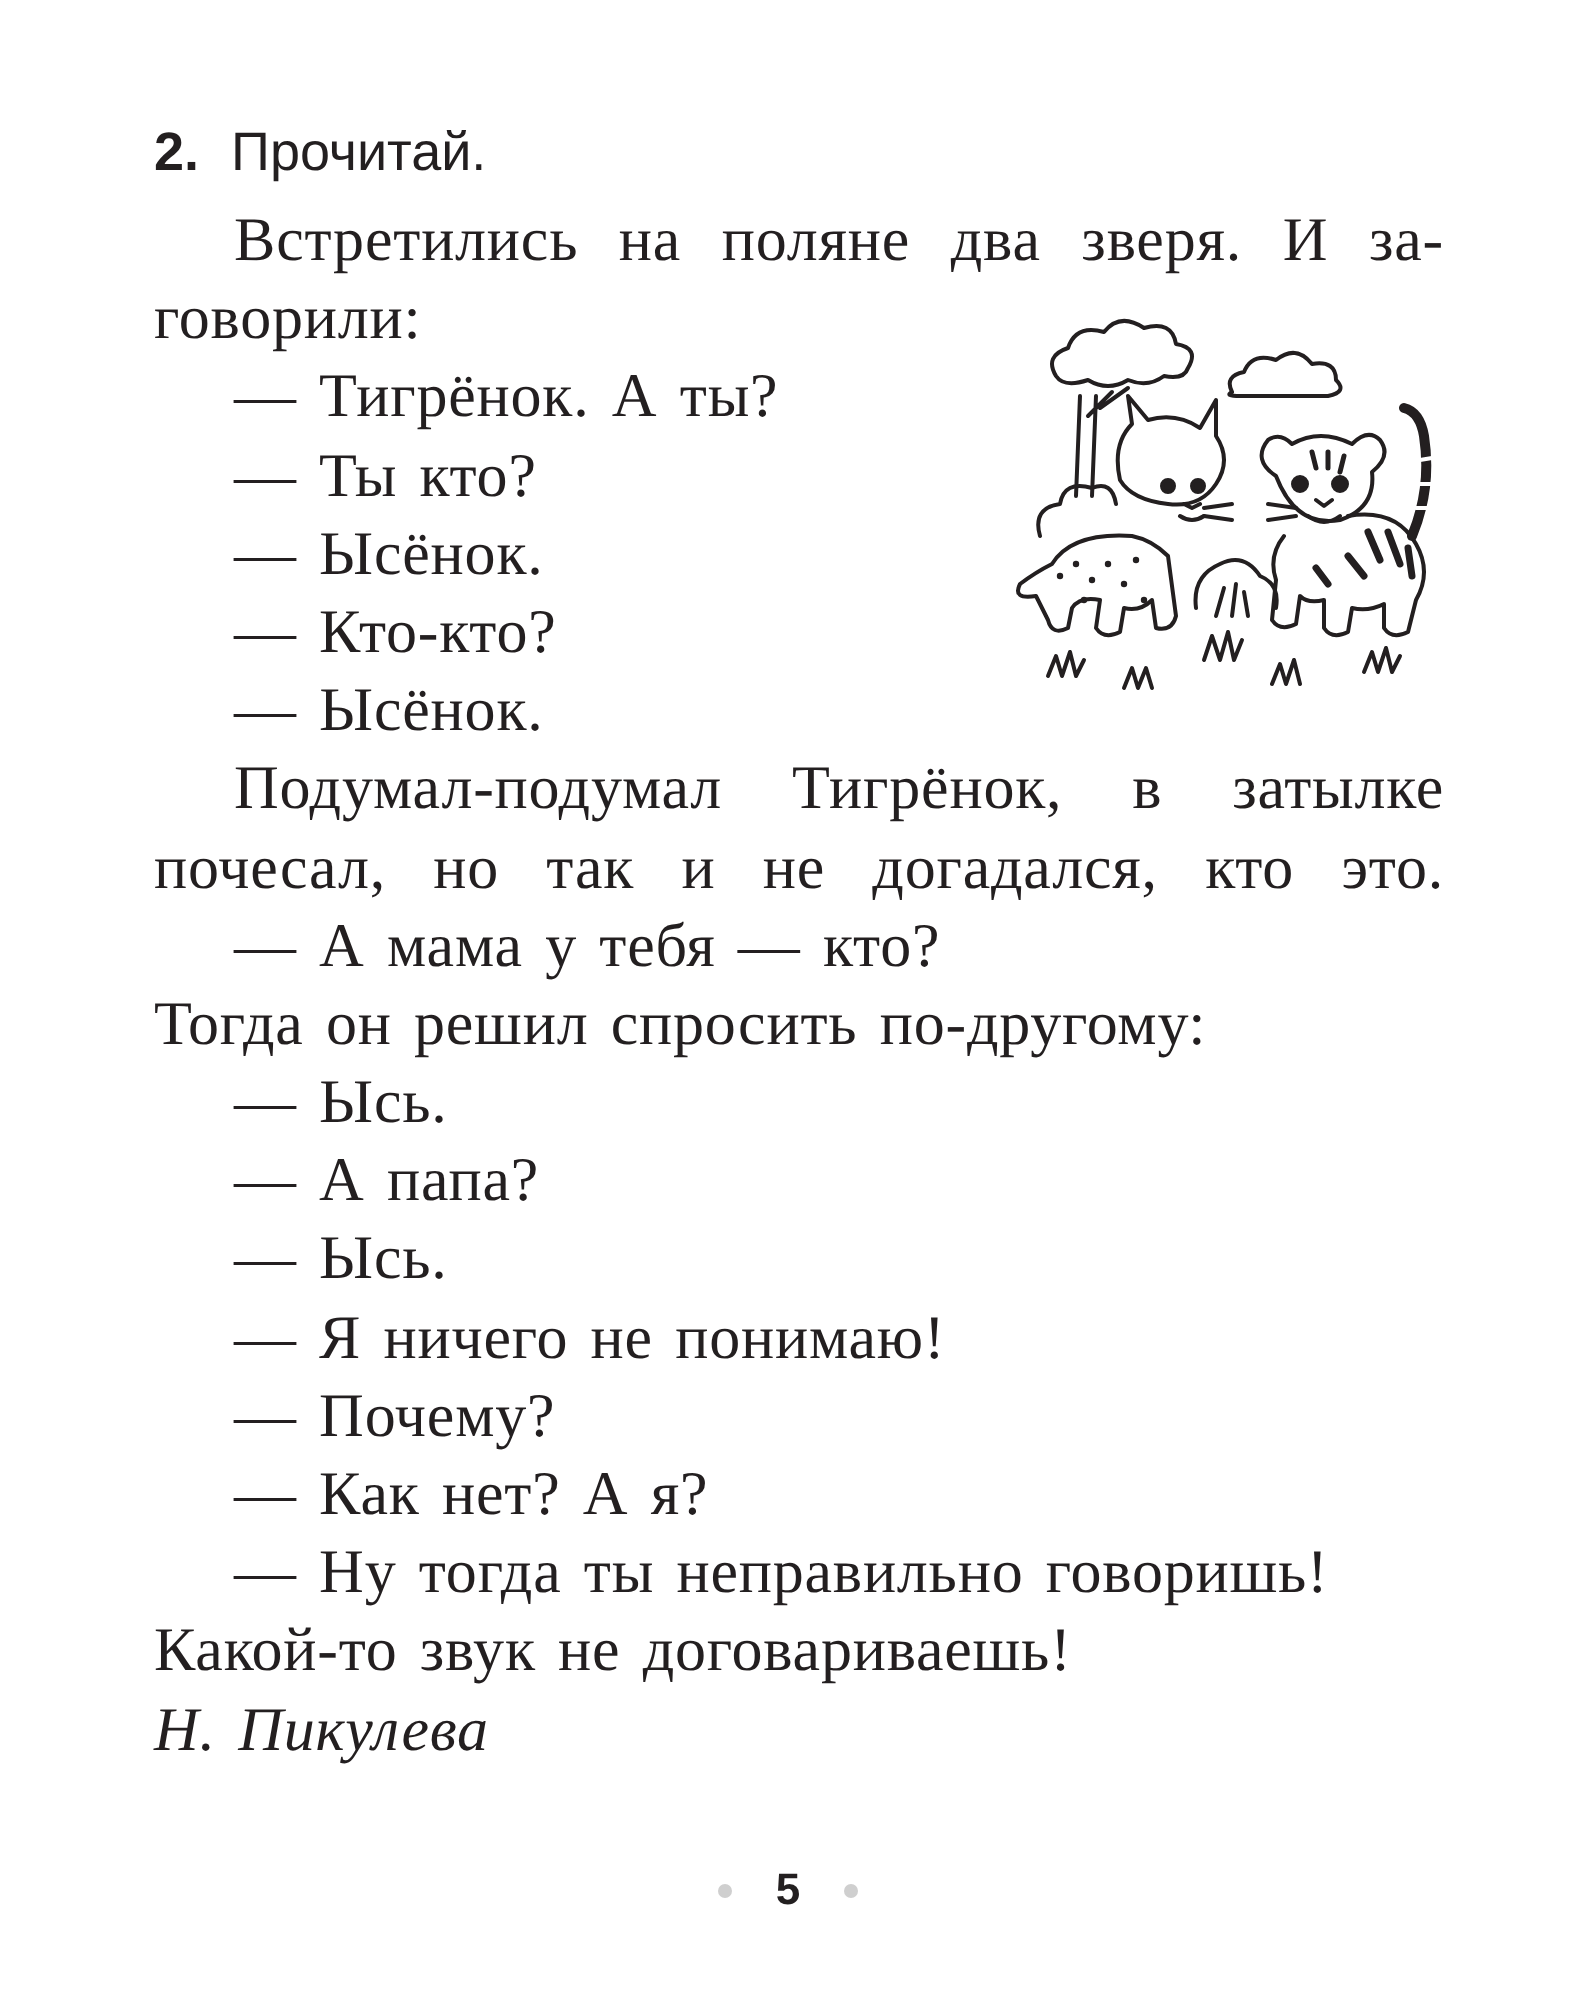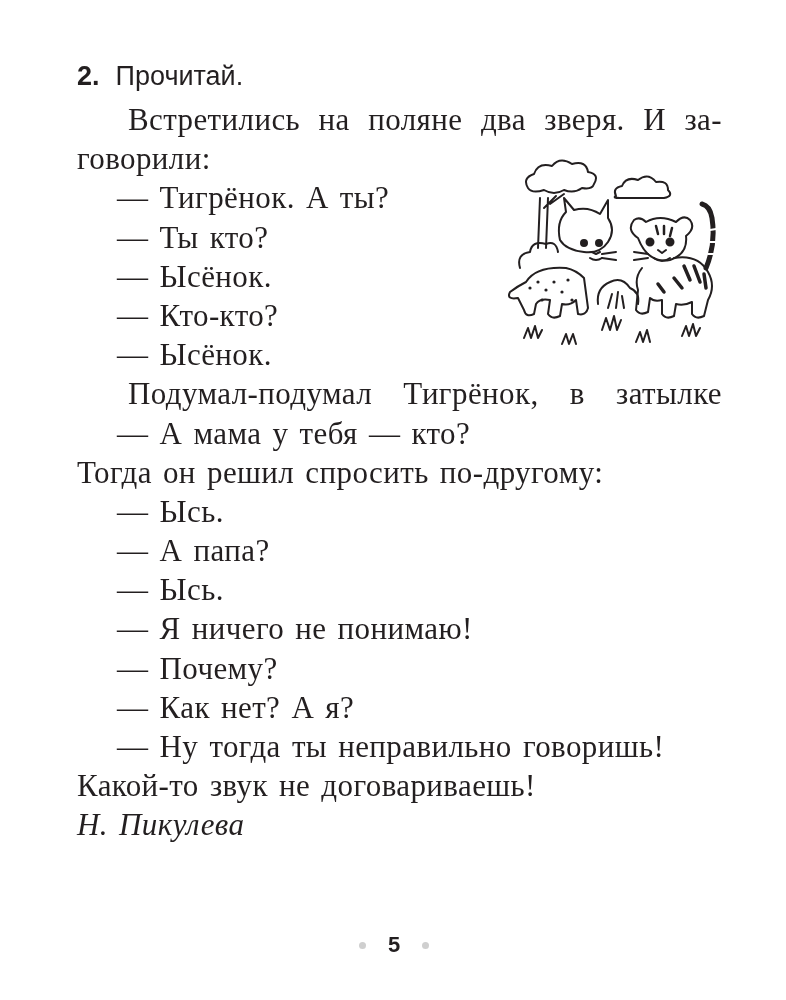--- a/index.html
+++ b/index.html
@@ -3,21 +3,21 @@
 <meta charset="utf-8">
 <style>
   html, body { margin: 0; padding: 0; background: #ffffff; }
   body { width: 786px; height: 1000px; position: relative; overflow: hidden; }
   .page { position: absolute; left: 14px; top: 0; width: 786px; height: 1000px; color: #231f20; }
   .heading { position: absolute; left: 63px; top: 58px; font-family: "Liberation Sans", sans-serif; font-size: 27px; line-height: 36px; white-space: nowrap; }
   .heading .num { font-weight: bold; margin-right: 16px; }
   .text { position: absolute; left: 63px; top: 100px; width: 645px; font-family: "Liberation Serif", serif; font-size: 31px; line-height: 39.2px; letter-spacing: 0.4px; word-spacing: 3px; }
   .line { white-space: nowrap; height: 39.2px; }
   .indent { padding-left: 40px; }
-  .just { text-align: justify; text-align-last: justify; white-space: normal; margin-left: 11px; }
+  .just { text-align: justify; text-align-last: justify; white-space: normal; }
   .author { text-align: left; font-style: italic; padding-right: 4px; }
   .illustration { position: absolute; left: 484px; top: 158px; width: 240px; height: 200px; }
   .footer { position: absolute; top: 930px; left: 340px; width: 80px; height: 30px; display: flex; align-items: center; justify-content: center; gap: 22px; }
   .dot { width: 7px; height: 7px; border-radius: 50%; background: #cfcfcf; }
   .pagenum { font-family: "Liberation Sans", sans-serif; font-weight: bold; font-size: 22px; color: #231f20; }
 </style>
 </head>
 <body>
 
 <div class="page">
@@ -28,20 +28,21 @@
 
   <div class="text">
     <div class="line indent just">Встретились на поляне два зверя. И за-</div>
     <div class="line">говорили:</div>
     <div class="line indent">— Тигрёнок. А ты?</div>
     <div class="line indent">— Ты кто?</div>
     <div class="line indent">— Ысёнок.</div>
     <div class="line indent">— Кто-кто?</div>
     <div class="line indent">— Ысёнок.</div>
     <div class="line indent just">Подумал-подумал Тигрёнок, в затылке</div>
+    <div class="line just">почесал, но так и не догадался, кто это.</div>
     <div class="line indent">— А мама у тебя — кто?</div>
     <div class="line">Тогда он решил спросить по-другому:</div>
     <div class="line indent">— Ысь.</div>
     <div class="line indent">— А папа?</div>
     <div class="line indent">— Ысь.</div>
     <div class="line indent">— Я ничего не понимаю!</div>
     <div class="line indent">— Почему?</div>
     <div class="line indent">— Как нет? А я?</div>
     <div class="line indent">— Ну тогда ты неправильно говоришь!</div>
     <div class="line">Какой-то звук не договариваешь!</div>

